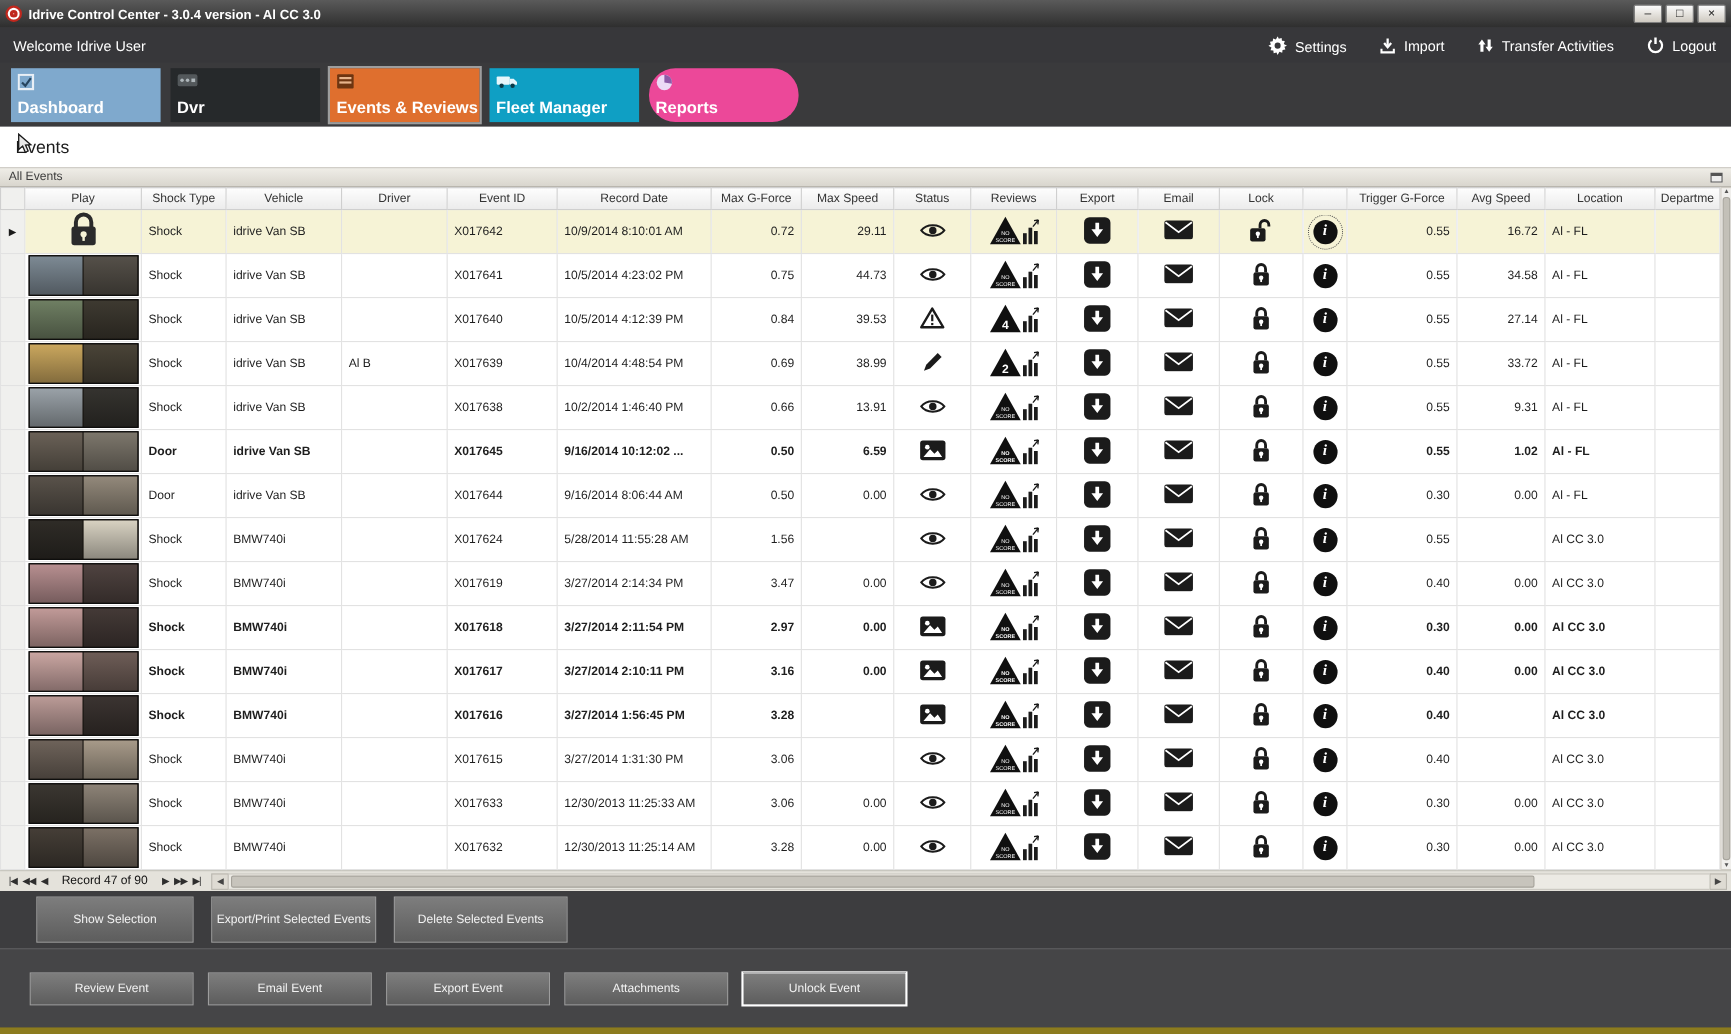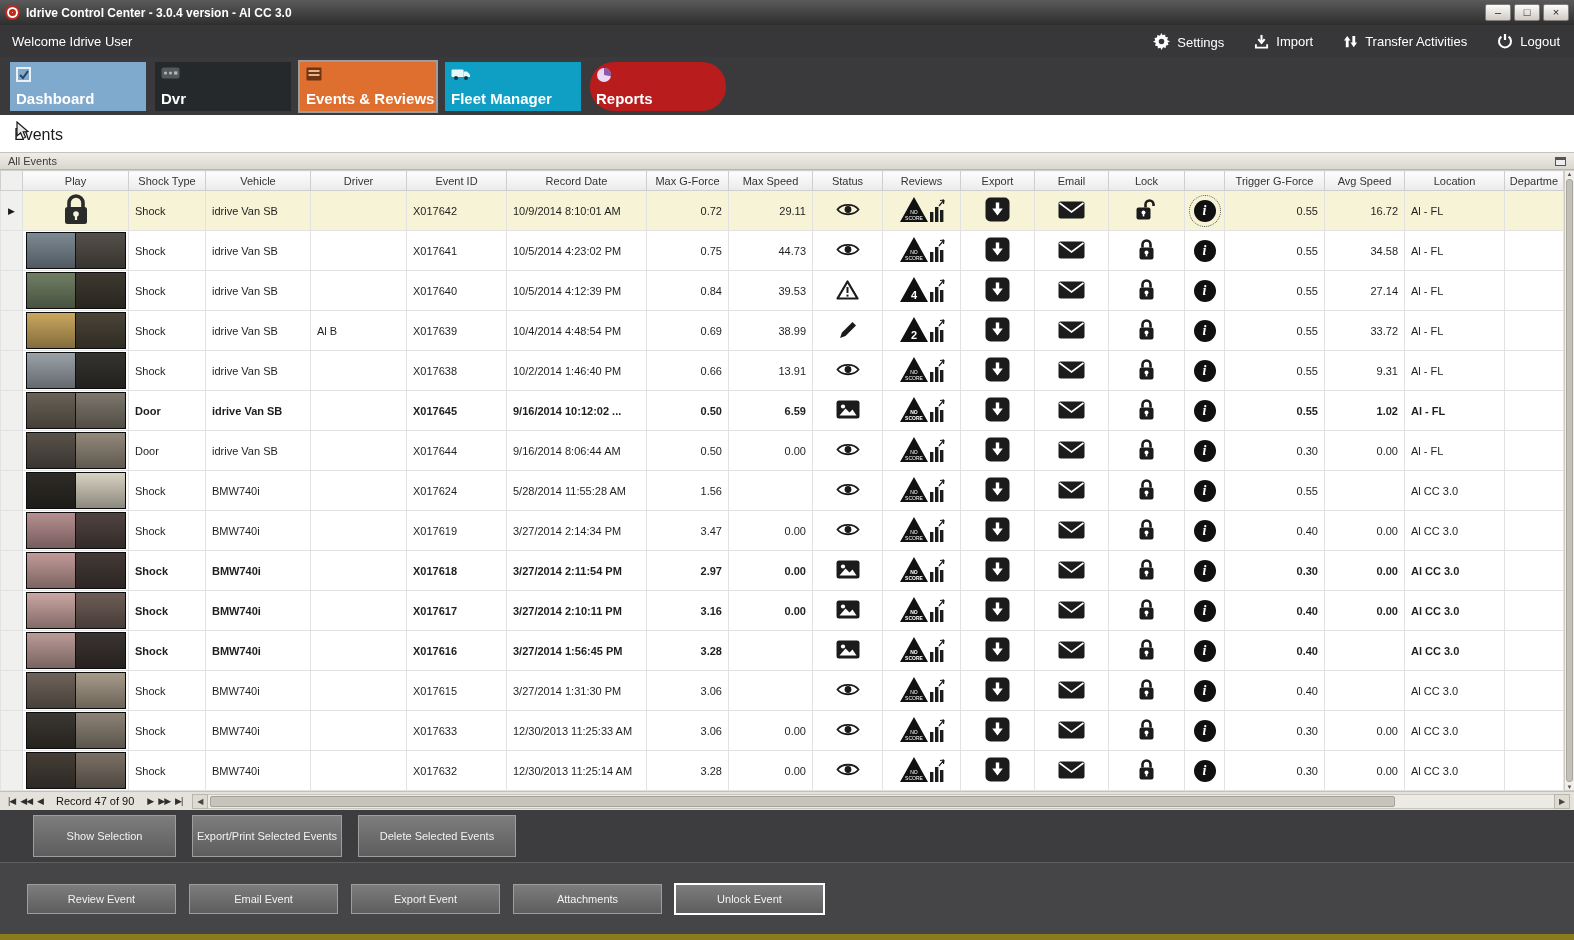--- a/index.html
+++ b/index.html
@@ -23,21 +23,21 @@
   
   .tabstrip { height:58px; background:#3a3a3c; display:flex; gap:9px; padding:5px 0 0 10px; flex:none; position:relative; }
   .tile { width:136px; height:49px; position:relative; color:#fff; flex:none; }
   .tile .tlabel { position:absolute; left:6px; bottom:4px; font-weight:bold; font-size:15px; white-space:nowrap; }
   .tile .ticon { position:absolute; left:6px; top:5px; }
   .tile-dashboard { background:#7fa9cd; }
   .tile-events { background:#df6f2e; outline:2px solid #9d9d9d; outline-offset:0px; }
   .tile-dvr { background:#26292b; }
   .tile-gps { background:#10b98a; }
   .tile-fleet { background:#0f9fc4; }
-  .tile-reports { background:#b91c1c;border-radius:24px; }
+  .tile-reports { background:#ec4899;border-radius:24px; }
   .mouse-cursor { position:absolute; left:16px; top:64px; z-index:5; }
 
   
   .content { background:#fff; flex:none; }
   .page-title { font-size:16px; color:#1b1b1b; padding:11px 0 8px 14px; background:#fff; }
   .group-bar { height:18px; background:linear-gradient(#efede7,#d9d6ce); border-top:1px solid #c6c3bb; border-bottom:1px solid #b9b6ae; font-size:11px; color:#3d3d3d; display:flex; align-items:center; padding:0 8px; }
   .group-bar .right-ic { margin-left:auto; width:11px; height:9px; border:1px solid #555; border-top:3px solid #555; background:#eee; }
 
   
   .grid-wrap { display:flex; background:#fff; flex:none; }

